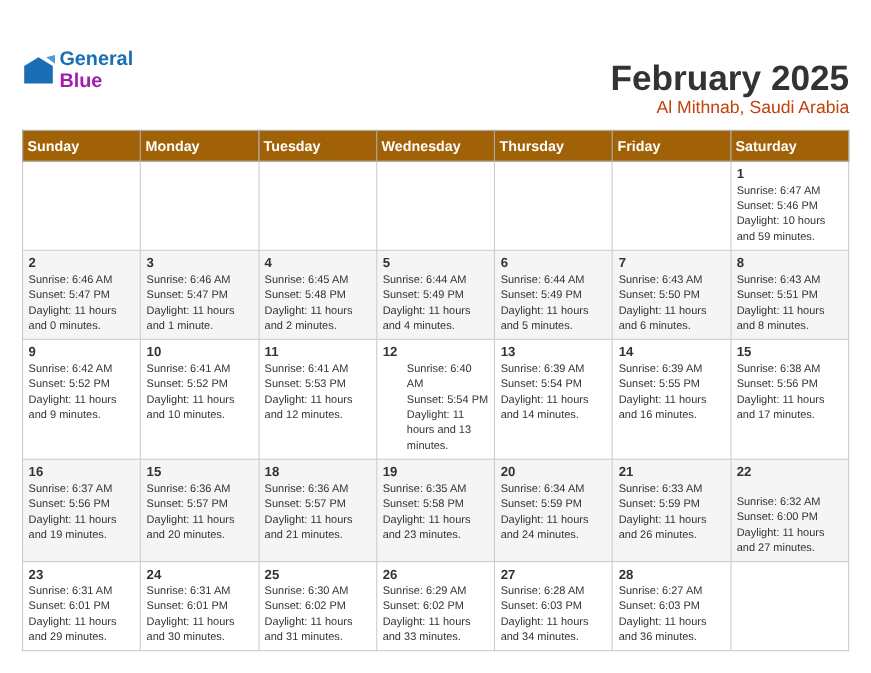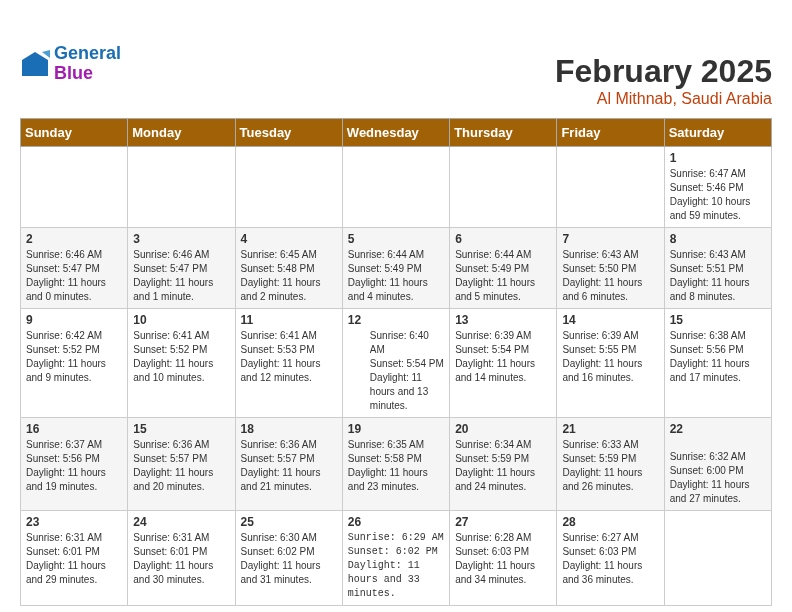--- a/index.html
+++ b/index.html
@@ -276,21 +276,21 @@
 Daylight: 11 hours and 30 minutes.</div>
         </td>
         <td>
           <span class="day-num">25</span>
           <div class="day-info" style="white-space: pre-line;">Sunrise: 6:30 AM
 Sunset: 6:02 PM
 Daylight: 11 hours and 31 minutes.</div>
         </td>
         <td>
           <span class="day-num">26</span>
-          <div class="day-info" style="white-space: pre-line; font-family: Liberation Mono, monospace;">Sunrise: 6:29 AM
+          <div class="day-info" style="white-space: pre-line;">Sunrise: 6:29 AM
 Sunset: 6:02 PM
 Daylight: 11 hours and 33 minutes.</div>
         </td>
         <td>
           <span class="day-num">27</span>
           <div class="day-info" style="white-space: pre-line;">Sunrise: 6:28 AM
 Sunset: 6:03 PM
 Daylight: 11 hours and 34 minutes.</div>
         </td>
         <td>

